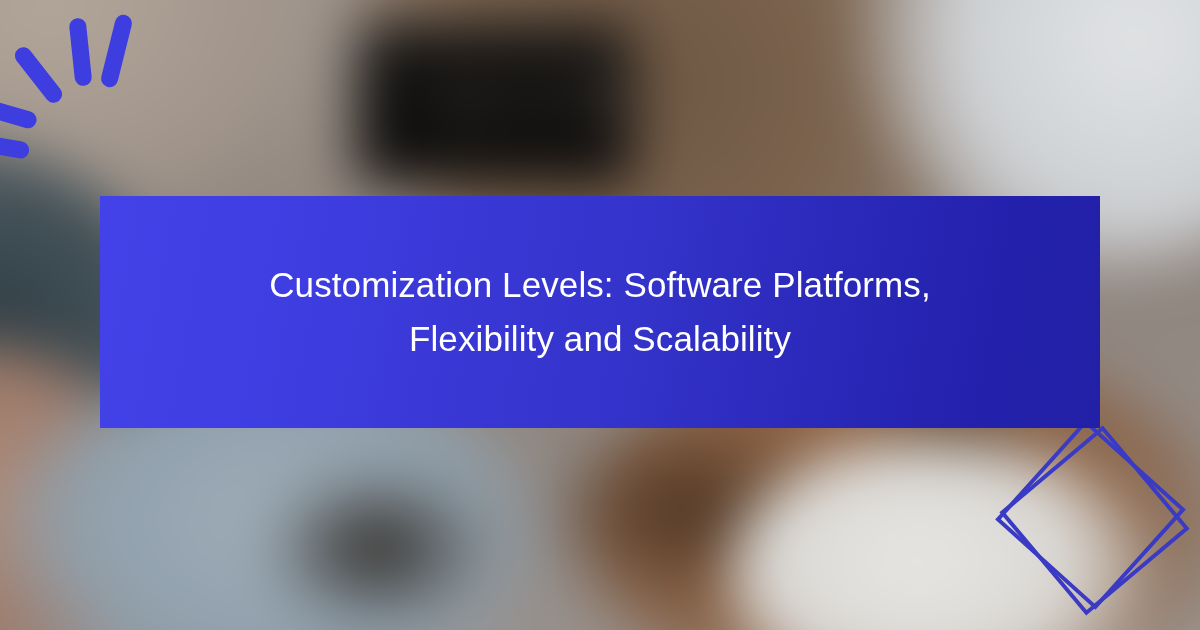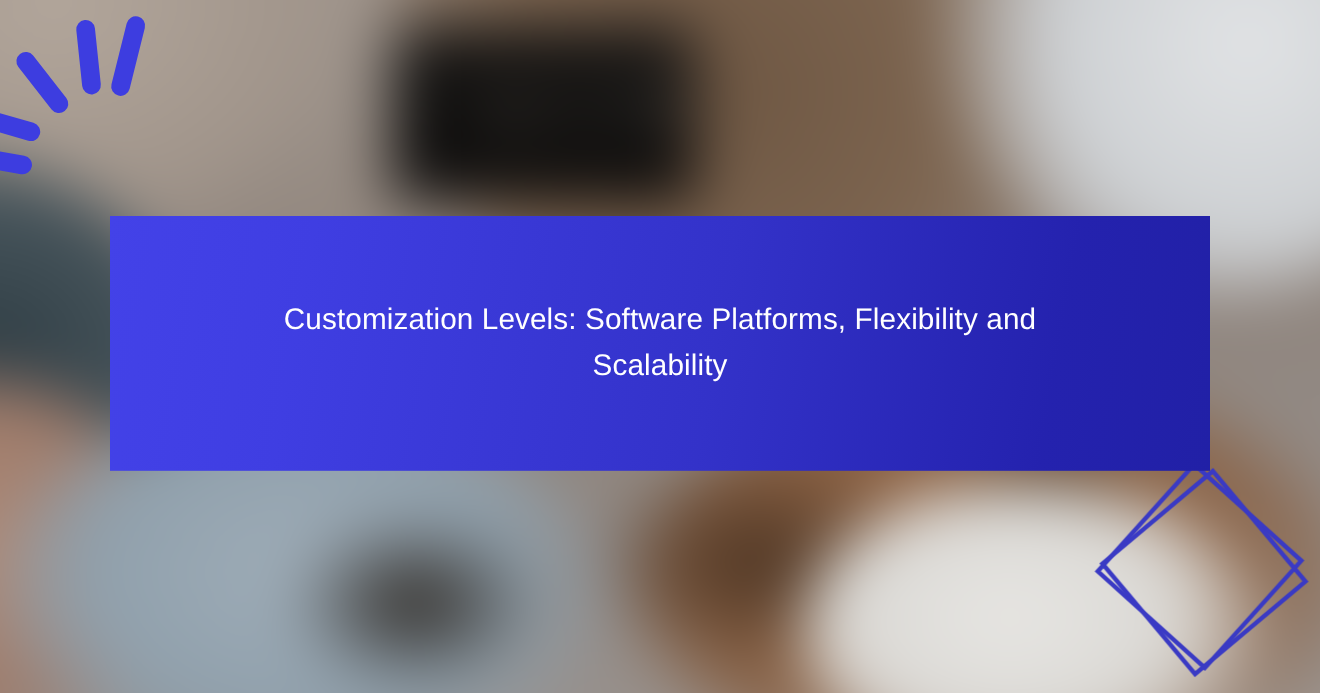--- a/index.html
+++ b/index.html
@@ -155,21 +155,21 @@
     height: 232px;
     background: linear-gradient(100deg, #4342e8 0%, #3f3ee2 18%, #3332c9 55%, #2422ae 85%, #2120a6 100%);
     display: flex;
     align-items: center;
     justify-content: center;
   }
 
   .title-text {
     color: #ffffff;
     font-family: "Liberation Sans", sans-serif;
-    font-size: 27px;
+    font-size: 35px;
     font-weight: 400;
     line-height: 1.55;
     text-align: center;
     letter-spacing: 0.1px;
     max-width: 760px;
     padding: 0 24px;
   }
 </style>
 </head>
 <body>

